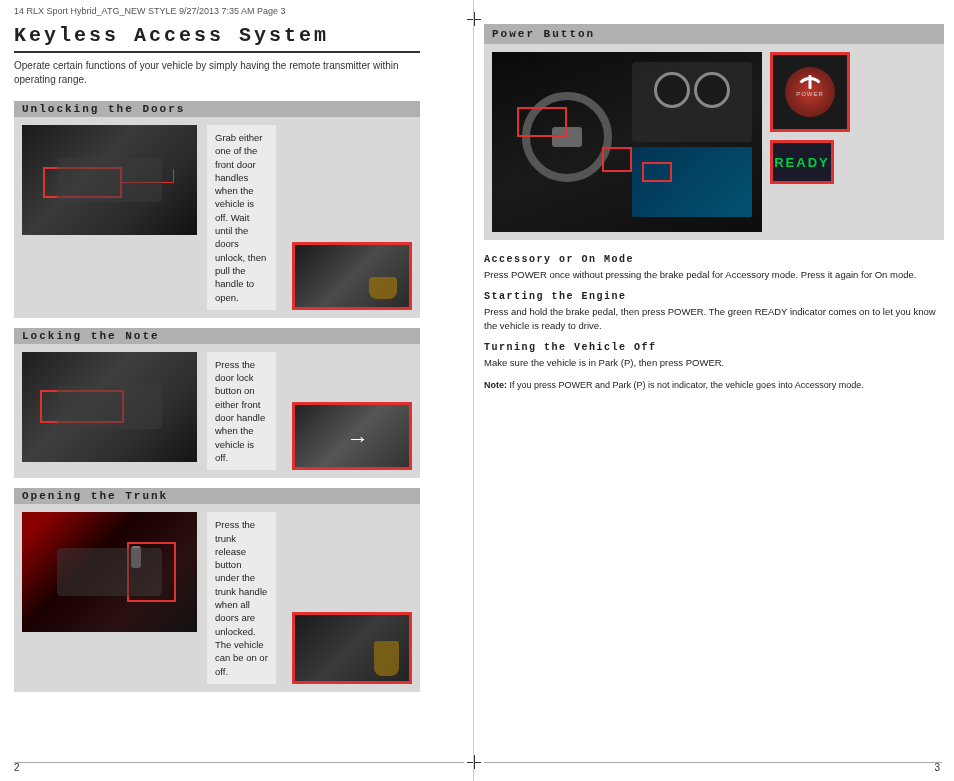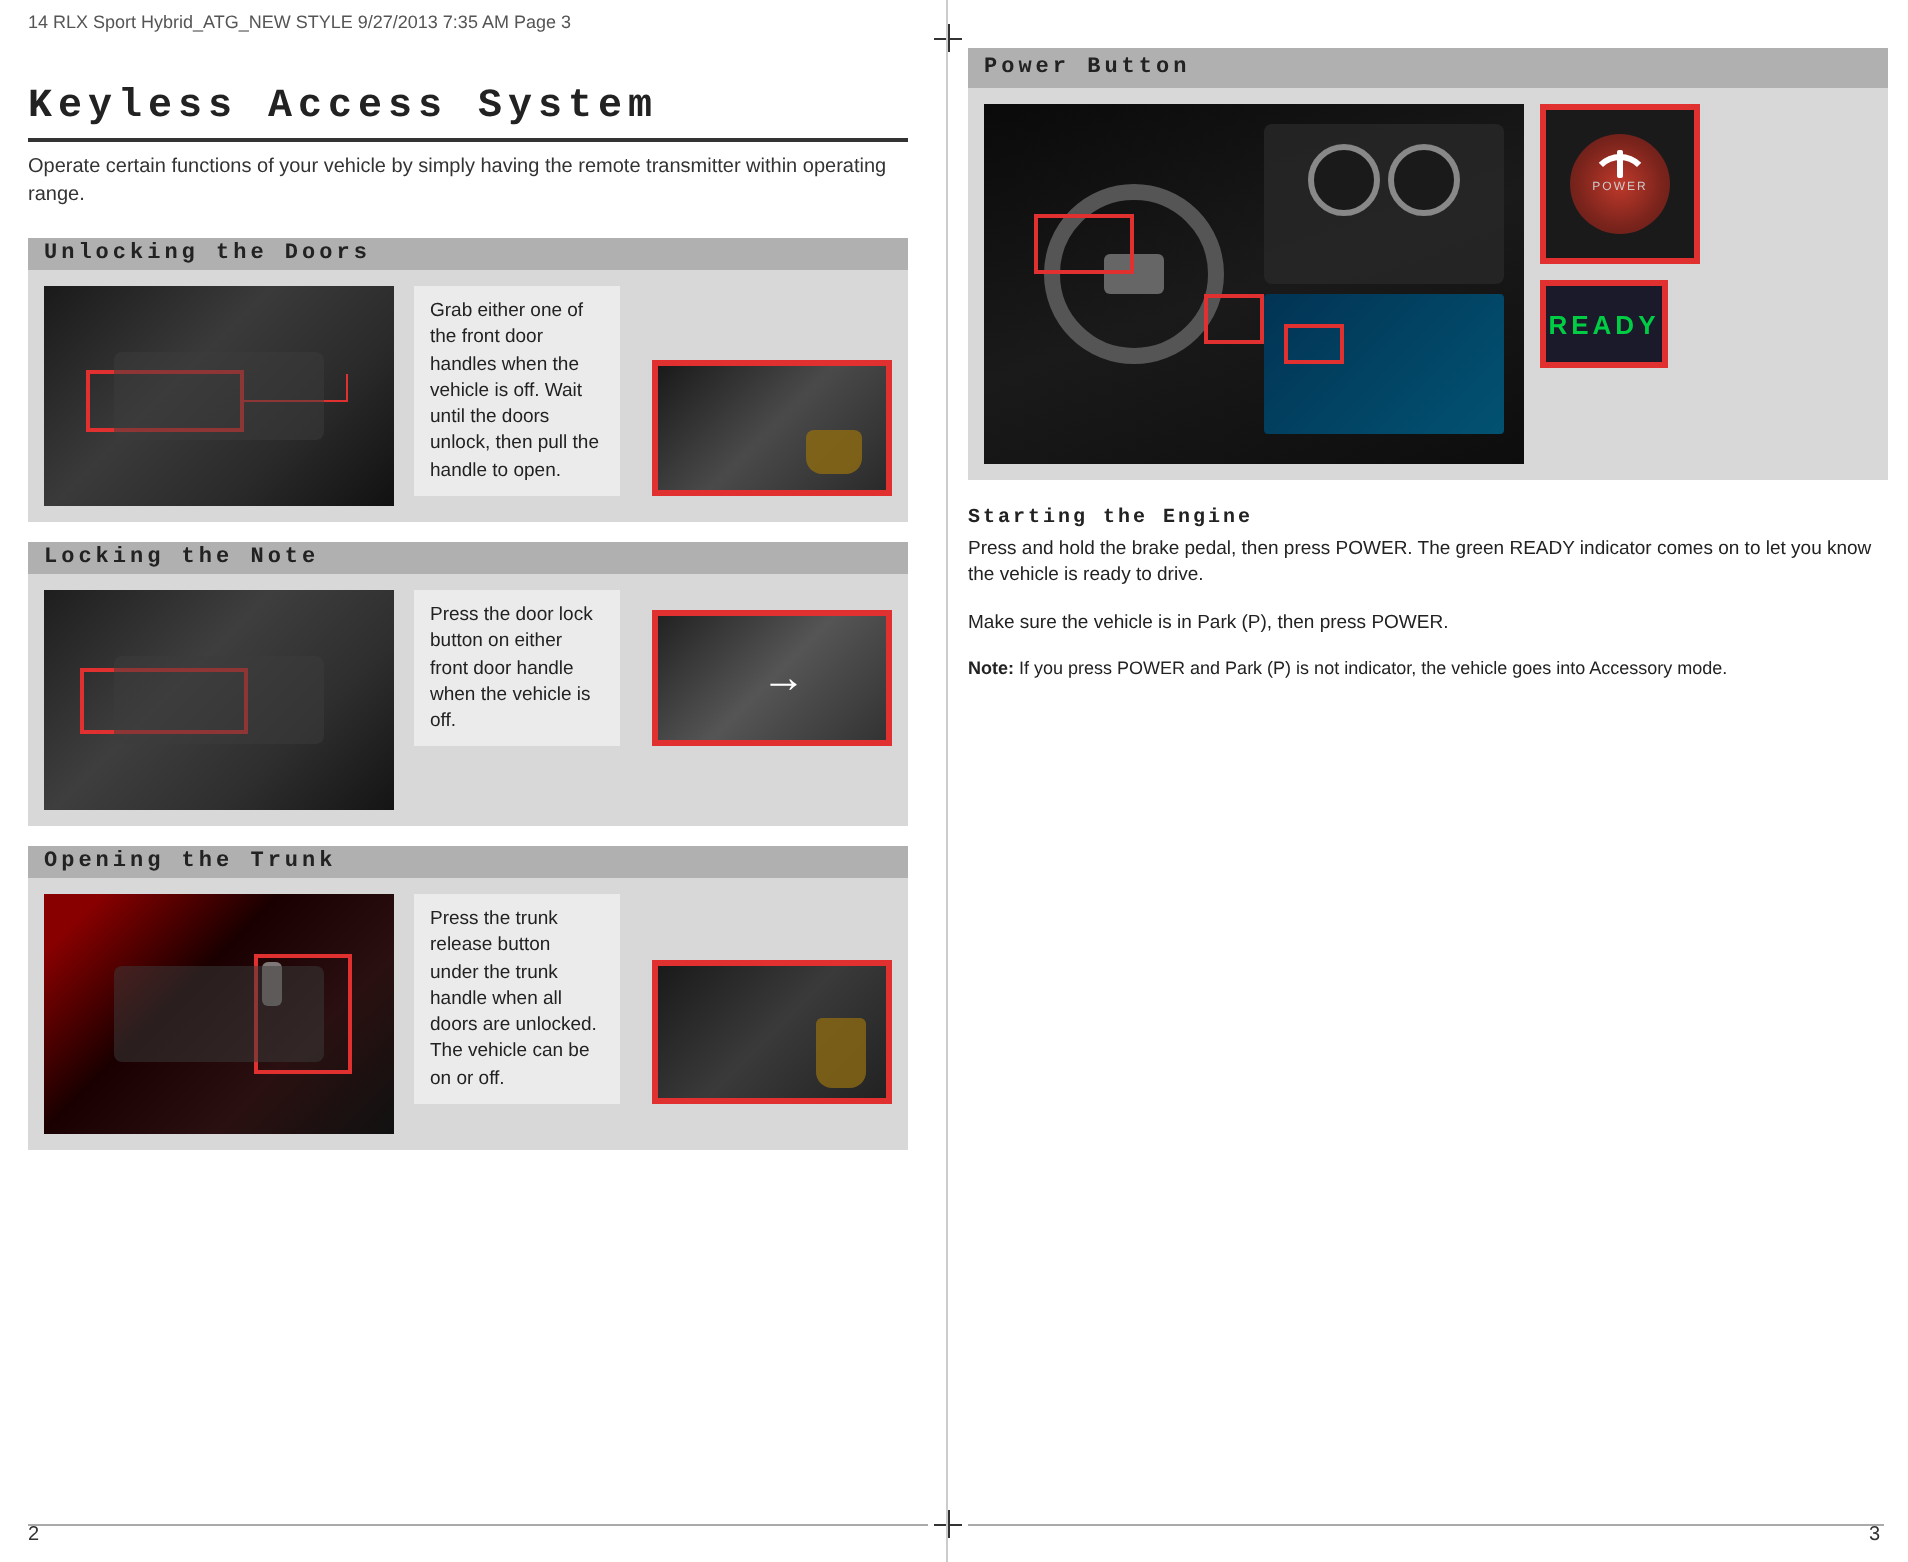--- a/index.html
+++ b/index.html
@@ -52,22 +52,22 @@
       top: 0;
       bottom: 0;
       width: 1px;
       background: #ccc;
       left: 473px;
     }
 
     .left-panel {
       position: absolute;
       left: 14px;
-      top: 42px;
-      width: 440px;
+      top: 24px;
+      width: 406px;
       bottom: 20px;
     }
 
     .right-panel {
       position: absolute;
       left: 484px;
       top: 24px;
       width: 460px;
       bottom: 20px;
     }
@@ -589,27 +589,32 @@
         <div class="ready-btn-img">
           <span class="ready-text-btn">READY</span>
         </div>
       </div>
 
     </div>
   </div>
 
   <div class="descriptions">
 
+    <div class="desc-item">
+      <div class="desc-title">Accessory or On Mode</div>
+      <div class="desc-body">Press POWER once without pressing the brake pedal for Accessory mode. Press it again for On mode.</div>
+    </div>
 
     <div class="desc-item">
       <div class="desc-title">Starting the Engine</div>
       <div class="desc-body">Press and hold the brake pedal, then press POWER. The green READY indicator comes on to let you know the vehicle is ready to drive.</div>
     </div>
 
     <div class="desc-item">
+      <div class="desc-title">Turning the Vehicle Off</div>
       <div class="desc-body">Make sure the vehicle is in Park (P), then press POWER.</div>
     </div>
 
     <div class="desc-item">
       <div class="note-text">
         <strong>Note:</strong>
         <span> If you press POWER and Park (P) is not indicator, the vehicle goes into Accessory mode.</span>
       </div>
     </div>
 

